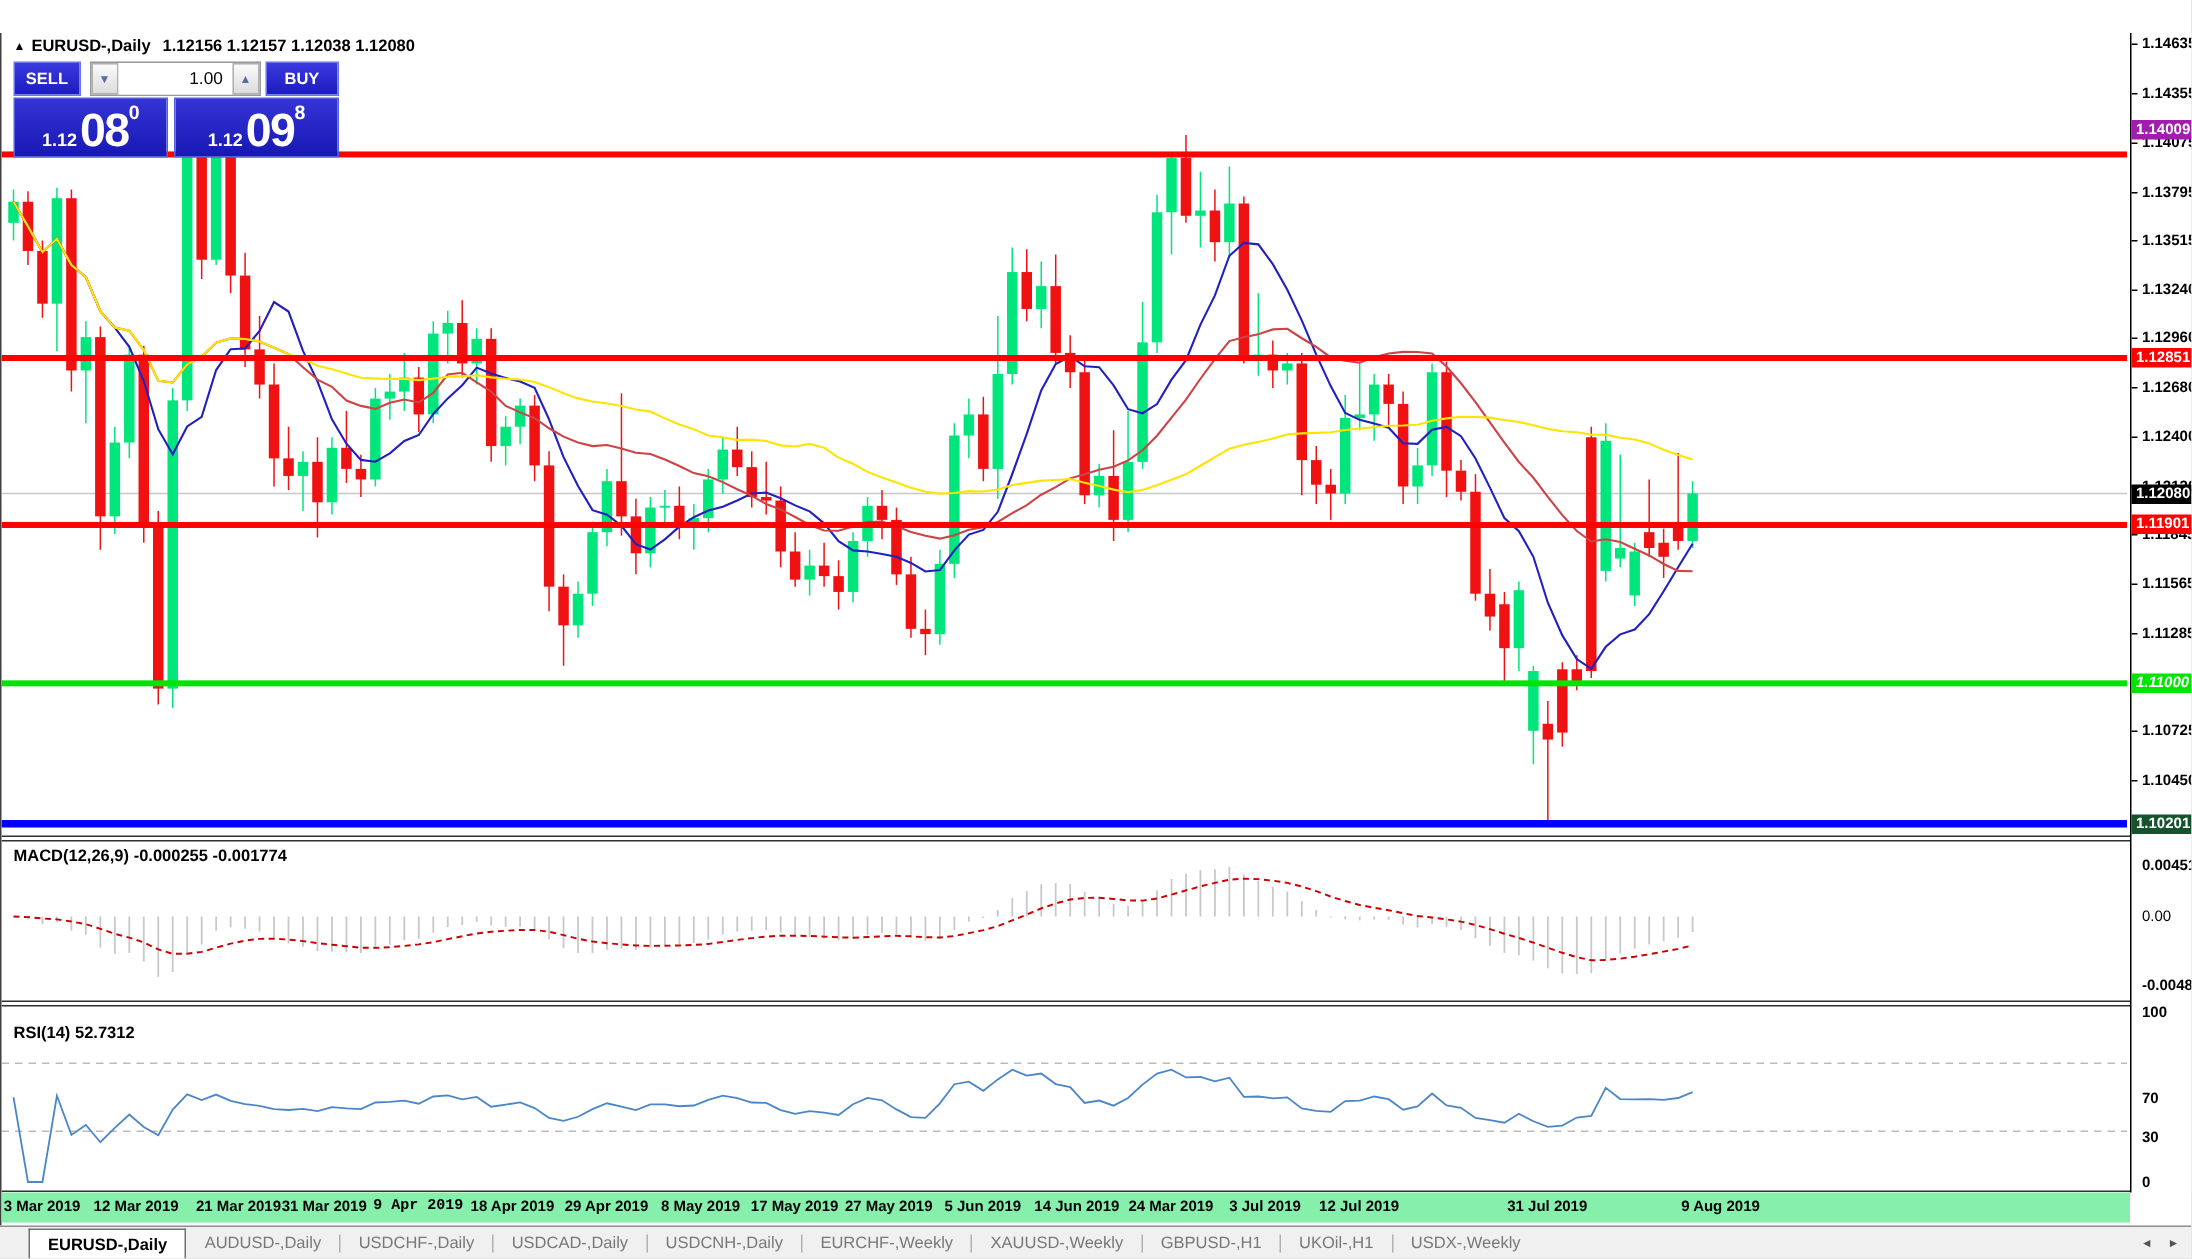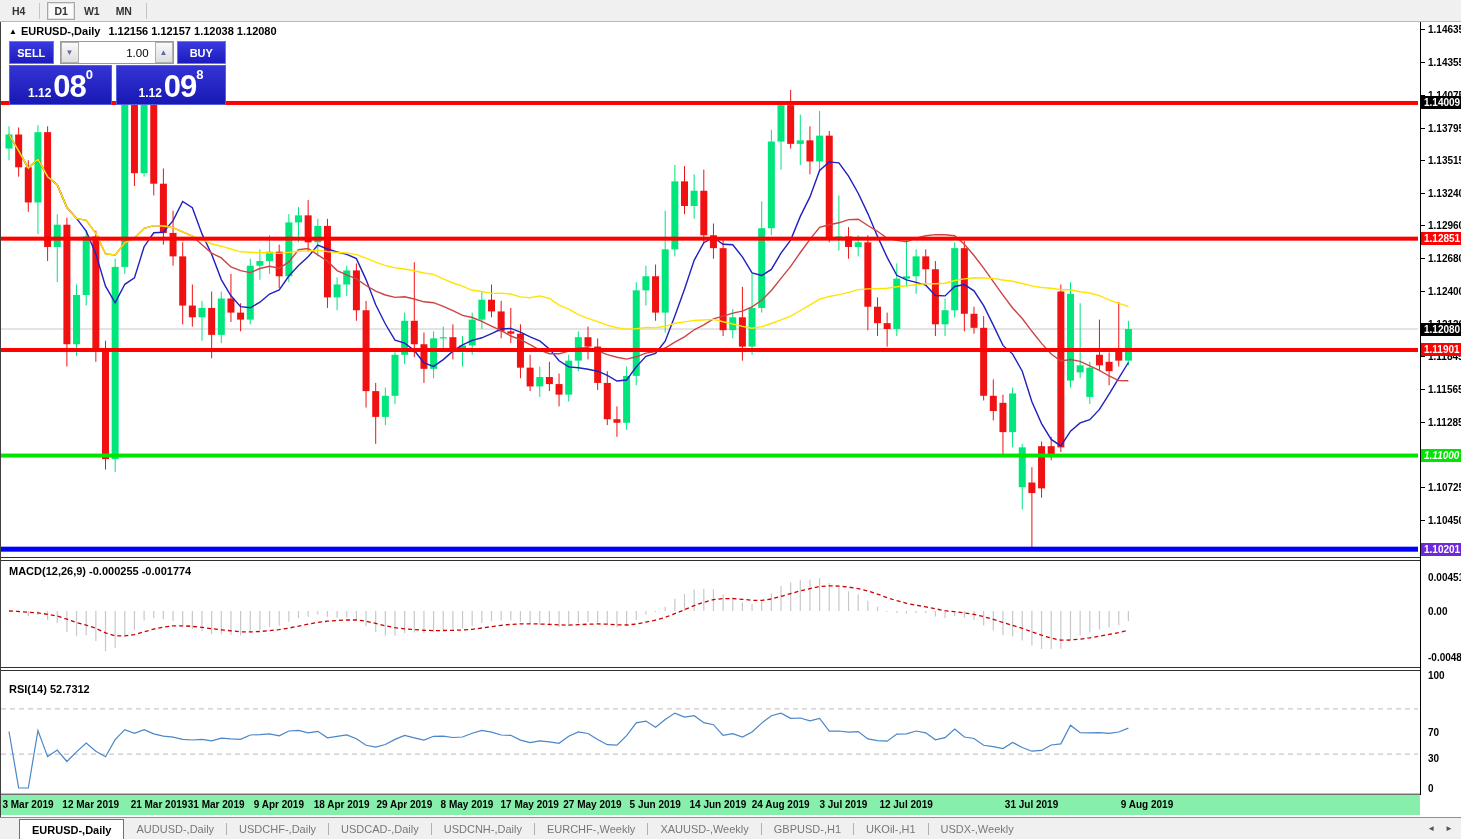--- a/index.html
+++ b/index.html
@@ -47,28 +47,20 @@
   .tab{font-size:11px;color:#787878;padding:0 12px;height:20px;display:flex;align-items:center;cursor:pointer;white-space:nowrap;}
   .tab-div{width:1px;height:12px;background:#B0B0B0;align-self:center;}
   .tab-nav{margin-left:auto;margin-right:8px;display:flex;gap:10px;align-self:center;}
   .tab-arrow{font-size:8px;color:#555;cursor:pointer;}
 </style>
 </head>
 <body>
 
 <div id="app">
 
-  <div class="toolbar">
-    <button class="tfbtn">H4</button>
-    <div class="tb-sep"></div>
-    <button class="tfbtn active">D1</button>
-    <button class="tfbtn">W1</button>
-    <button class="tfbtn">MN</button>
-    <div class="tb-sep"></div>
-  </div>
 
   <div class="chartwin">
     <svg id="chart-svg" width="1419" height="773">
         <line x1="0" y1="307.0072650574174" x2="1417" y2="307.0072650574174" stroke="#C8C8C8" stroke-width="1"></line>
         <line x1="8" y1="104.28872744317002" x2="8" y2="138.27044762127997" stroke="#00E57C" stroke-width="1"></line>
         <rect x="4.5" y="112.49121162409249" width="7" height="14.061401453009921" fill="#00E57C"></rect>
         <line x1="17.65" y1="105.46051089758751" x2="17.65" y2="154.6754159831275" stroke="#F01212" stroke-width="1"></line>
         <rect x="14.149999999999999" y="112.49121162409249" width="7" height="32.809936723692445" fill="#F01212"></rect>
         <line x1="27.3" y1="138.27044762127997" x2="27.3" y2="189.8289196156549" stroke="#F01212" stroke-width="1"></line>
         <rect x="23.8" y="145.30114834778493" width="7" height="35.15350363253003" fill="#F01212"></rect>
@@ -480,48 +472,48 @@
         <span class="ptick" style="top: 164.58px;">1.13240<i></i></span>
         <span class="ptick" style="top: 197.39px;">1.12960<i></i></span>
         <span class="ptick" style="top: 230.2px;">1.12680<i></i></span>
         <span class="ptick" style="top: 263.01px;">1.12400<i></i></span>
         <span class="ptick" style="top: 295.82px;">1.12120<i></i></span>
         <span class="ptick" style="top: 328.044px;">1.11845<i></i></span>
         <span class="ptick" style="top: 360.854px;">1.11565<i></i></span>
         <span class="ptick" style="top: 393.664px;">1.11285<i></i></span>
         <span class="ptick" style="top: 459.284px;">1.10725<i></i></span>
         <span class="ptick" style="top: 491.508px;">1.10450<i></i></span>
-        <span class="plabel" style="top: 74px; background: #000000;">1.14009</span>
+        <span class="plabel" style="top: 58px; background: #a21caf;">1.14009</span>
         <span class="plabel" style="top: 210.163px; background: rgb(255, 0, 0);">1.12851</span>
         <span class="plabel" style="top: 321.482px; background: rgb(255, 0, 0);">1.11901</span>
         <span class="plabel" style="top: 427.06px; background: rgb(0, 228, 0); color: rgb(255, 255, 255); font-style: italic;">1.11000</span>
-        <span class="plabel" style="top: 520.685px; background: #6d28d9;">1.10201</span>
+        <span class="plabel" style="top: 520.685px; background: #14532d;">1.10201</span>
         <span class="plabel" style="top: 300.507px; background: rgb(0, 0, 0);">1.12080</span>
         <span class="ptick" style="top: 549px; font-weight: 600;">0.004517</span>
-        <span class="ptick" style="top: 583px; font-weight: 700;">0.00</span>
+        <span class="ptick" style="top: 583px; font-weight: 400;">0.00</span>
         <span class="ptick" style="top: 629px; font-weight: 600;">-0.004806</span>
         <span class="ptick" style="top: 647px;">100</span>
         <span class="ptick" style="top: 680px; margin-top: 24px;">70</span>
         <span class="ptick" style="top: 730px;">30</span>
         <span class="ptick" style="top: 760px;">0</span>
       </div>
     <div id="daxis">
         <span class="dlabel" style="left: 27px;">3 Mar 2019</span>
         <span class="dlabel" style="left: 89.72px;">12 Mar 2019</span>
         <span class="dlabel" style="left: 158px;">21 Mar 2019</span>
         <span class="dlabel" style="left: 215.16px;">31 Mar 2019</span>
-        <span class="dlabel" style="left: 277.88px;">9 Apr 2019</span>
+        <span class="dlabel" style="left: 277.88px; font-family: Liberation Mono, monospace;">9 Apr 2019</span>
         <span class="dlabel" style="left: 340.6px;">18 Apr 2019</span>
         <span class="dlabel" style="left: 403.32px;">29 Apr 2019</span>
         <span class="dlabel" style="left: 466.04px;">8 May 2019</span>
         <span class="dlabel" style="left: 528.76px;">17 May 2019</span>
         <span class="dlabel" style="left: 591.48px;">27 May 2019</span>
         <span class="dlabel" style="left: 654.2px;">5 Jun 2019</span>
         <span class="dlabel" style="left: 716.92px;">14 Jun 2019</span>
-        <span class="dlabel" style="left: 779.64px;">24 Aug 2019</span>
+        <span class="dlabel" style="left: 779.64px;">24 Mar 2019</span>
         <span class="dlabel" style="left: 842.36px;">3 Jul 2019</span>
         <span class="dlabel" style="left: 905.08px;">12 Jul 2019</span>
         <span class="dlabel" style="left: 967.8px; margin-top: 19px;">22 Jul 2019</span>
         <span class="dlabel" style="left: 1030.52px;">31 Jul 2019</span>
         <span class="dlabel" style="left: 1146px;">9 Aug 2019</span>
       </div>
   </div>
 
   <div class="tabbar" id="tabbar">
       <div class="tab-active">EURUSD-,Daily</div>

